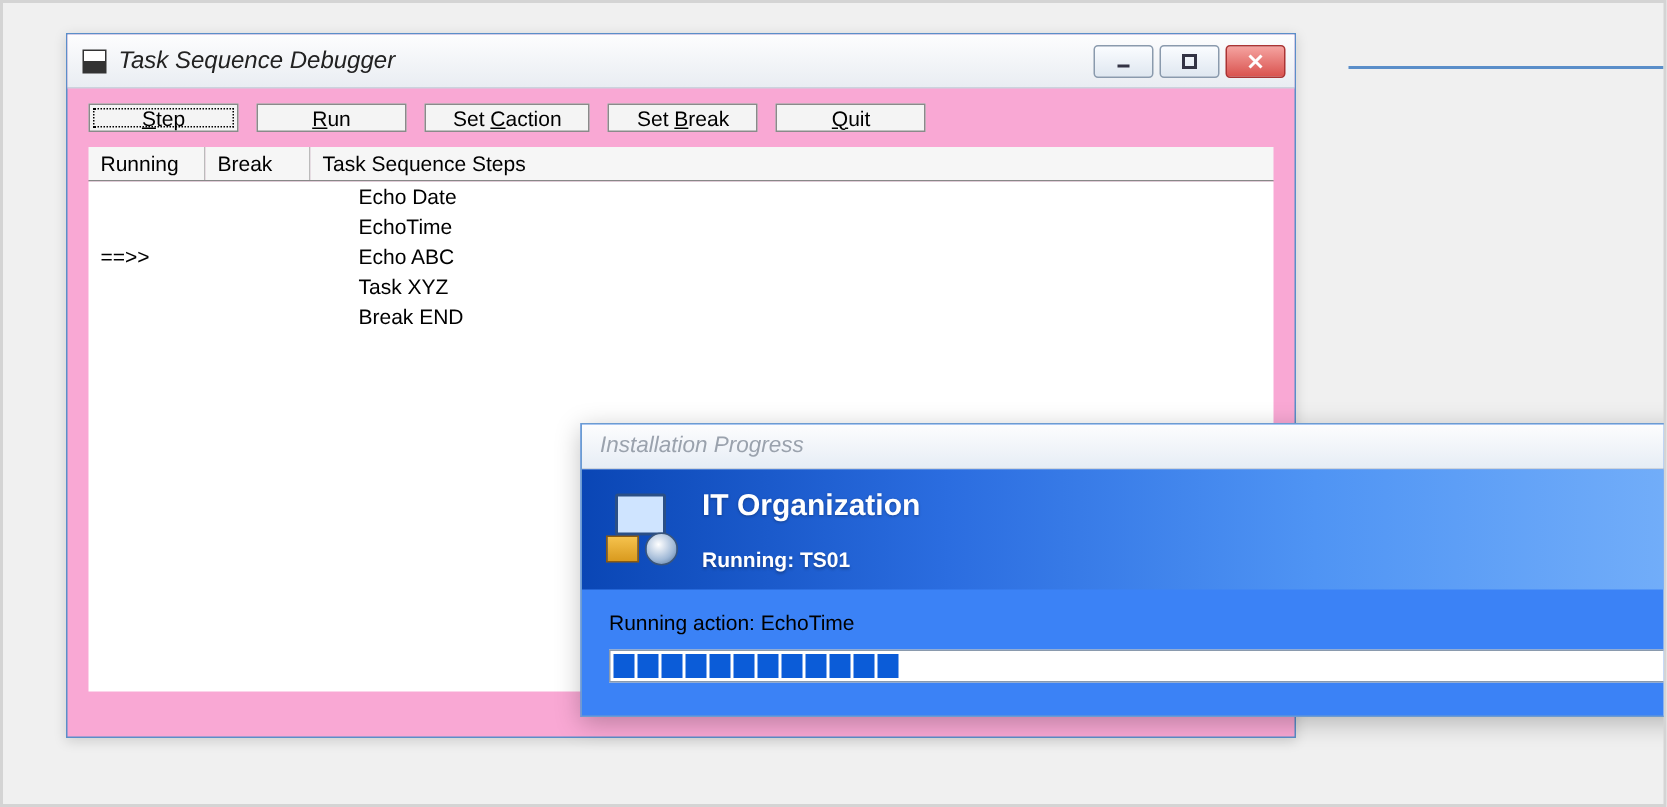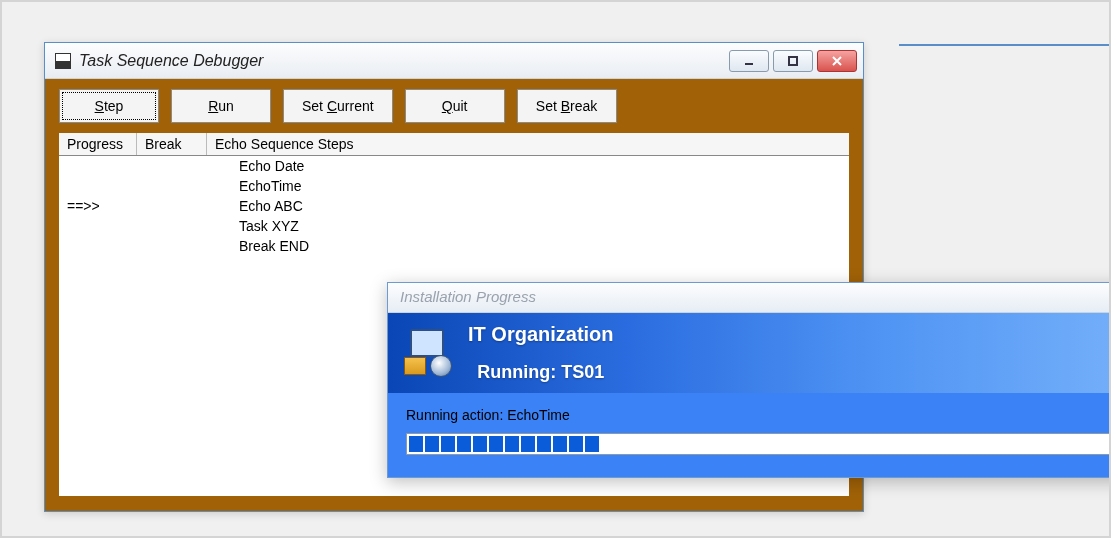--- a/index.html
+++ b/index.html
@@ -19,24 +19,24 @@
     right: 0;
     width: 210px;
     height: 2px;
     background: #5a8ec9;
   }
 
   
   .window {
     position: absolute;
     left: 42px;
-    top: 40px;
+    top: 20px;
     width: 820px;
     height: 470px;
-    background: #a16207;
+    background: #f9a8d4;
     border: 1px solid #5a8ec9;
     box-shadow: 0 2px 8px rgba(0,0,0,0.15);
   }
   .titlebar {
     height: 36px;
     background: linear-gradient(#fdfdfe,#e9edf2);
     border-bottom: 1px solid #cbd3dd;
     display: flex;
     align-items: center;
     padding: 0 6px 0 10px;
@@ -70,21 +70,21 @@
     font-weight: bold;
   }
   .win-btn svg { display:block; }
 
   .toolbar {
     display: flex;
     gap: 12px;
     padding: 10px 14px 6px 14px;
   }
   .toolbar button {
-    height: 34px;
+    height: 19px;
     padding: 0 18px;
     background: #f4f4f4;
     border: 1px solid #8a8a8a;
     font-size: 14px;
     cursor: pointer;
     min-width: 100px;
   }
   .toolbar button.focused {
     outline: 1px dotted #000;
     outline-offset: -4px;
@@ -164,21 +164,21 @@
     position:absolute; left:0; bottom:2px; width:22px; height:18px;
     background: linear-gradient(#f5c24d,#d99a1e); border:1px solid #8a5a10;
   }
   .banner .pkg-icon .disc {
     position:absolute; right:0; bottom:0; width:22px; height:22px;
     border-radius:50%;
     background: radial-gradient(circle at 40% 35%, #fff, #9fb8d6 60%, #4d6d96);
     border:1px solid #3a557a;
   }
   .banner h2 { font-size: 20px; font-weight: bold; margin-bottom: 16px; text-shadow: 0 1px 2px rgba(0,0,0,0.3);}
-  .banner .sub { font-size: 18px; font-weight: bold; text-shadow: 0 1px 2px rgba(0,0,0,0.3); text-align: center;}
+  .banner .sub { font-size: 14px; font-weight: bold; text-shadow: 0 1px 2px rgba(0,0,0,0.3);}
 
   .progress-body {
     padding: 14px 18px 22px 18px;
     border-radius: 30px;
   }
   .progress-body .action-text {
     font-size: 14px;
     margin-bottom: 10px;
   }
   .progress-bar {
@@ -220,30 +220,30 @@
         <svg width="12" height="12" viewBox="0 0 12 12">
             <path d="M2 2 L10 10 M10 2 L2 10" stroke="#fff" stroke-width="2"></path>
           </svg>
       </div>
     </div>
   </div>
 
   <div class="toolbar">
     <button class="focused"><span class="mnemonic">S</span><span>tep</span></button>
     <button><span class="mnemonic">R</span><span>un</span></button>
-    <button><span>Set </span><span class="mnemonic">C</span><span>urrent</span></button>
+    <button><span>Set </span><span class="mnemonic">C</span><span>action</span></button>
+    <button><span>Set </span><span class="mnemonic">B</span><span>reak</span></button>
     <button><span class="mnemonic">Q</span><span>uit</span></button>
-    <button><span>Set </span><span class="mnemonic">B</span><span>reak</span></button>
   </div>
 
   <div class="grid-wrap">
     <div class="grid-head">
-      <div class="col col-current">Progress</div>
+      <div class="col col-current">Running</div>
       <div class="col col-break">Break</div>
-      <div class="col col-steps">Echo Sequence Steps</div>
+      <div class="col col-steps">Task Sequence Steps</div>
     </div>
     <div class="grid-body">
       <div class="row">
         <div class="cell c-current"></div>
         <div class="cell c-break"></div>
         <div class="cell c-step">Echo Date</div>
       </div>
       <div class="row">
         <div class="cell c-current"></div>
         <div class="cell c-break"></div>

